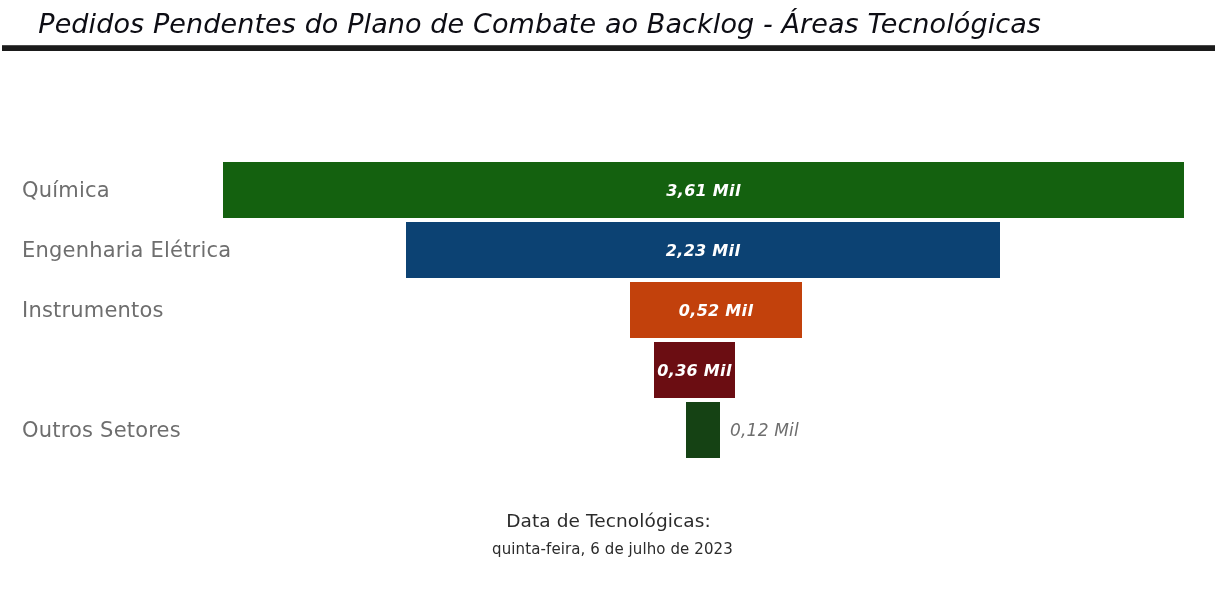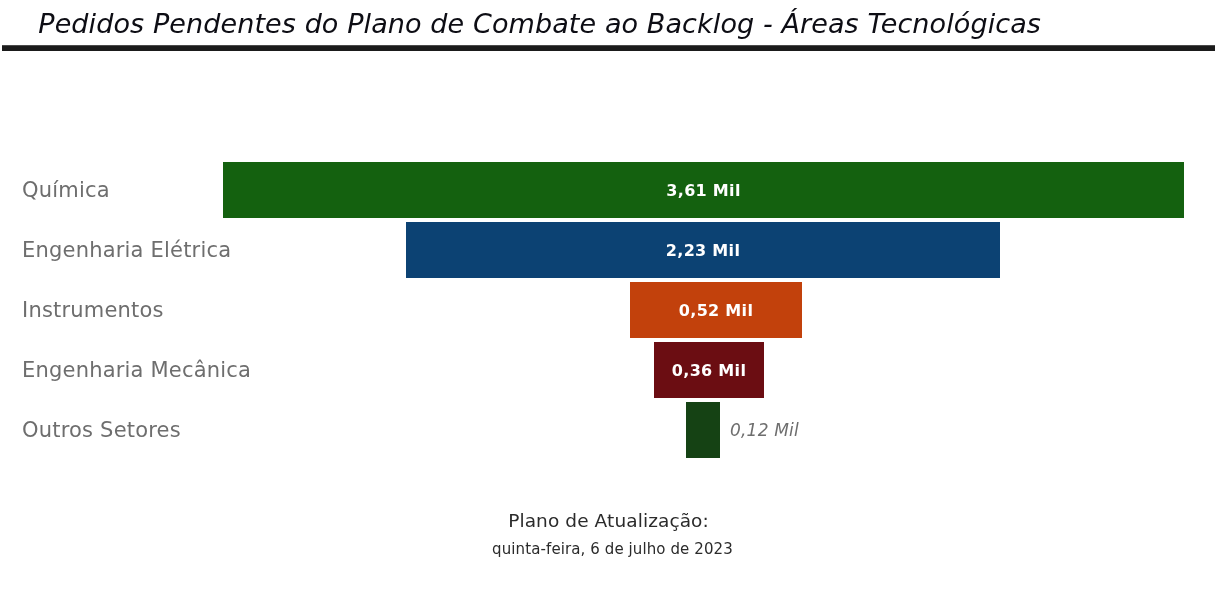--- a/index.html
+++ b/index.html
@@ -72,20 +72,21 @@
     letter-spacing: 0.2px;
   }
   .bar {
     position: absolute;
     top: 2px;
     height: 56px;
     box-sizing: border-box;
     display: flex;
     align-items: center;
     justify-content: center;
+    font-style: italic;
   }
   .bar-value-inside {
     font-size: 16px;
     font-weight: bold;
     color: #ffffff;
     letter-spacing: 0.3px;
     white-space: nowrap;
   }
   .bar-value-outside {
     position: absolute;
@@ -147,30 +148,29 @@
   </div>
 
   <div class="bar-row" style="top:120px;">
     <div class="cat-label">Instrumentos</div>
     <div class="bar" style="left:630px; width:172px; background:#c2410c;">
       <span class="bar-value-inside">0,52 Mil</span>
     </div>
   </div>
 
   <div class="bar-row" style="top:180px;">
-    <div class="cat-label">Engenharia Mecânica</div>
-    <div class="bar" style="left:654px; width:110px; background:#6b0d12;">
+    <div class="bar" style="left:654px; width:81px; background:#6b0d12;">
       <span class="bar-value-inside">0,36 Mil</span>
     </div>
   </div>
 
   <div class="bar-row" style="top:240px;">
     <div class="cat-label">Outros Setores</div>
     <div class="bar" style="left:686px; width:34px; background:#154214;"></div>
     <span class="bar-value-outside" style="left:730px;font-style:italic;">0,12 Mil</span>
   </div>
 
 </div>
 
 <div class="footer">
-  <div class="footer-title">Plano de Atualização:</div>
+  <div class="footer-title">Data de Tecnológicas:</div>
   <div class="footer-date">quinta-feira, 6 de julho de 2023</div>
 </div>
 
 </body></html>

